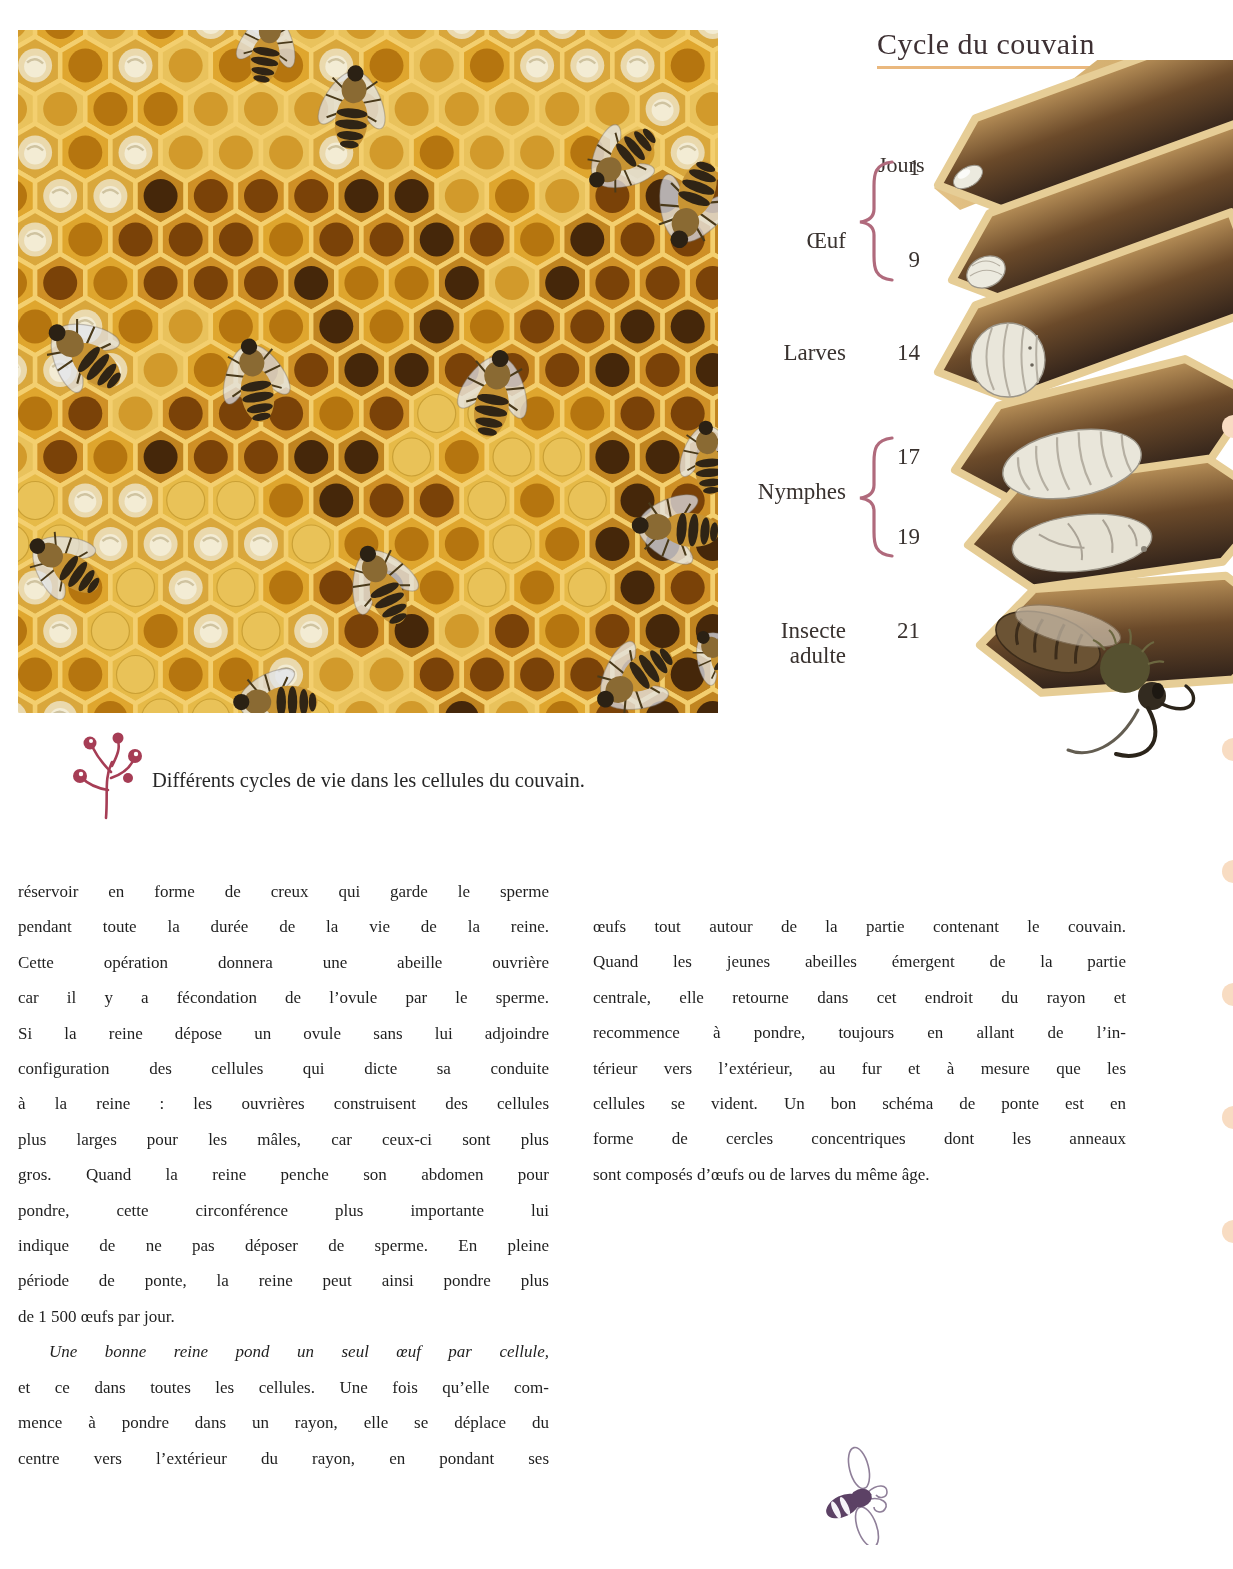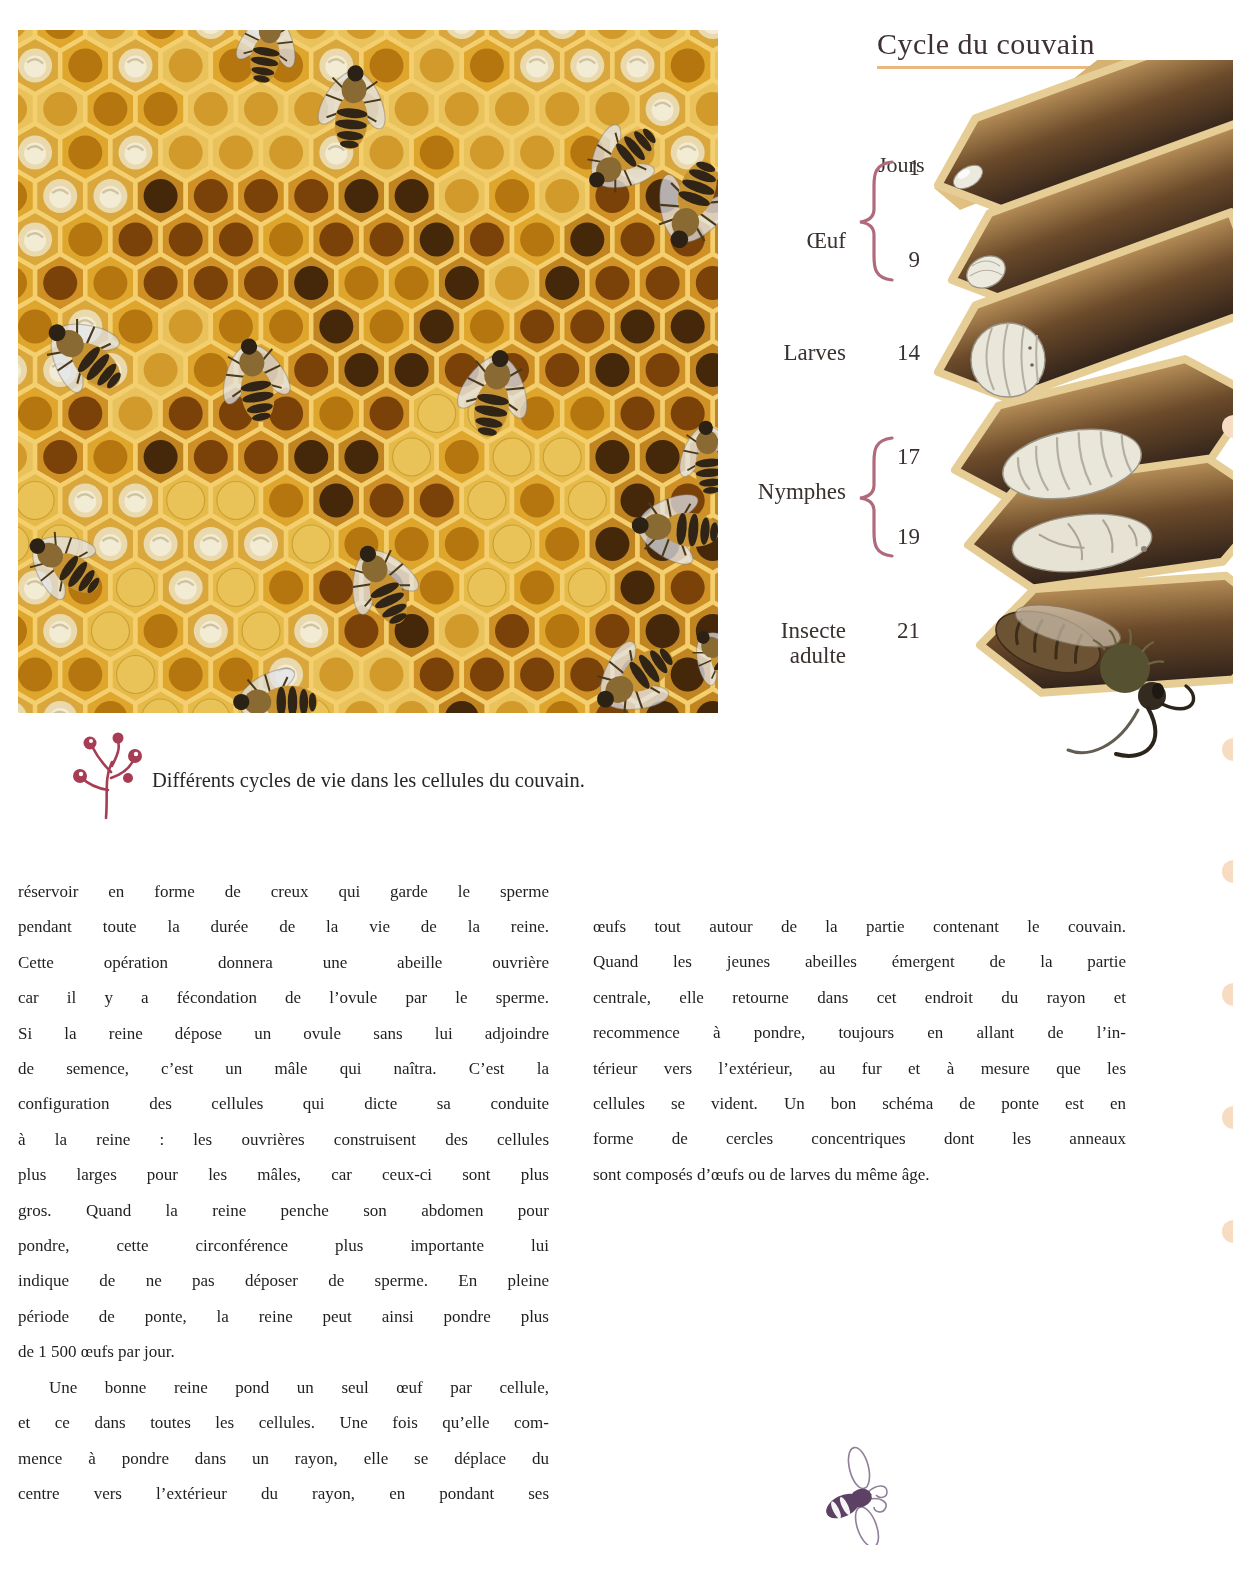--- a/index.html
+++ b/index.html
@@ -33,21 +33,21 @@
   #cells{left:920px;top:60px;width:313px;height:700px;overflow:hidden;}
   
   #berry-icon{left:70px;top:728px;width:78px;height:92px;}
   #caption-text{left:152px;top:769px;font-size:20.5px;color:#272727;}
   
   .col{font-size:17px;line-height:35.4px;color:var(--ink);}
   #col-left{left:18px;top:874px;width:531px;}
   #col-right{left:593px;top:909px;width:533px;}
   .bline{text-align:justify;text-align-last:justify;white-space:normal;}
   .bline.lastline{text-align-last:left;}
-  .bline.indent{text-indent:31px;}
+  .bline.indent{text-indent:31px;font-style:italic;}
   
   #purple-bee{left:812px;top:1443px;width:92px;height:102px;}
   
   .petal{position:absolute;right:-12px;width:23px;height:23px;background:var(--petal);
          border-radius:50% 50% 50% 0;transform:rotate(-135deg);}
 </style>
 </head>
 <body>
 
 <svg id="photo" class="abs" viewBox="0 0 700 683" preserveAspectRatio="none">
@@ -999,21 +999,20 @@
   <circle cx="11" cy="46" r="2.2" fill="#ffffff"></circle>
 </svg>
 <div id="caption-text" class="abs">Différents cycles de vie dans les cellules du couvain.</div>
 
 <div id="col-left" class="abs col">
     <div class="bline">réservoir en forme de creux qui garde le sperme</div>
     <div class="bline">pendant toute la durée de la vie de la reine.</div>
     <div class="bline">Cette opération donnera une abeille ouvrière</div>
     <div class="bline">car il y a fécondation de l’ovule par le sperme.</div>
     <div class="bline">Si la reine dépose un ovule sans lui adjoindre</div>
-    <div class="bline">de semence, c’est un mâle qui naîtra. C’est la</div>
     <div class="bline">configuration des cellules qui dicte sa conduite</div>
     <div class="bline">à la reine : les ouvrières construisent des cellules</div>
     <div class="bline">plus larges pour les mâles, car ceux-ci sont plus</div>
     <div class="bline">gros. Quand la reine penche son abdomen pour</div>
     <div class="bline">pondre, cette circonférence plus importante lui</div>
     <div class="bline">indique de ne pas déposer de sperme. En pleine</div>
     <div class="bline">période de ponte, la reine peut ainsi pondre plus</div>
     <div class="bline lastline">de 1 500 œufs par jour.</div>
     <div class="bline indent">Une bonne reine pond un seul œuf par cellule,</div>
     <div class="bline">et ce dans toutes les cellules. Une fois qu’elle com-</div>

